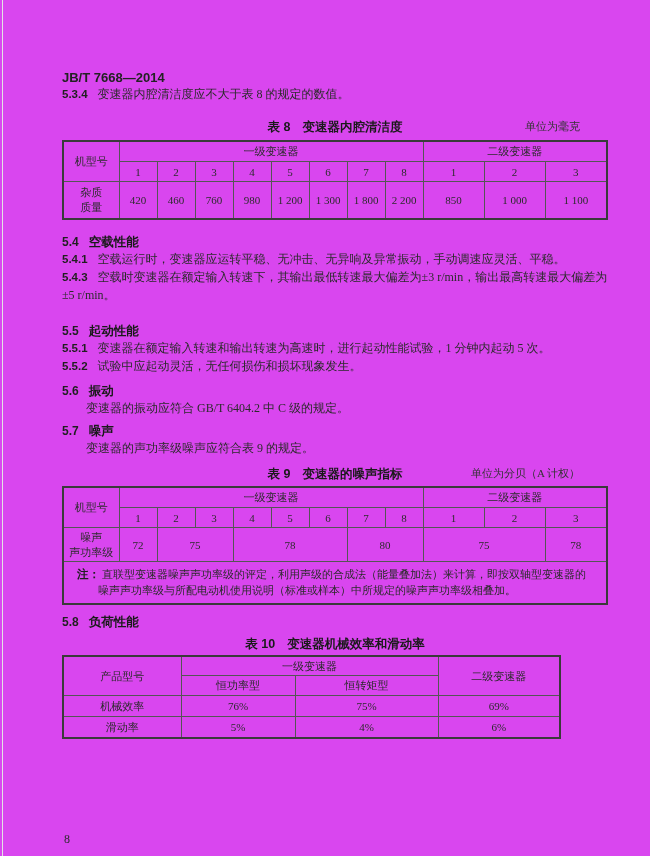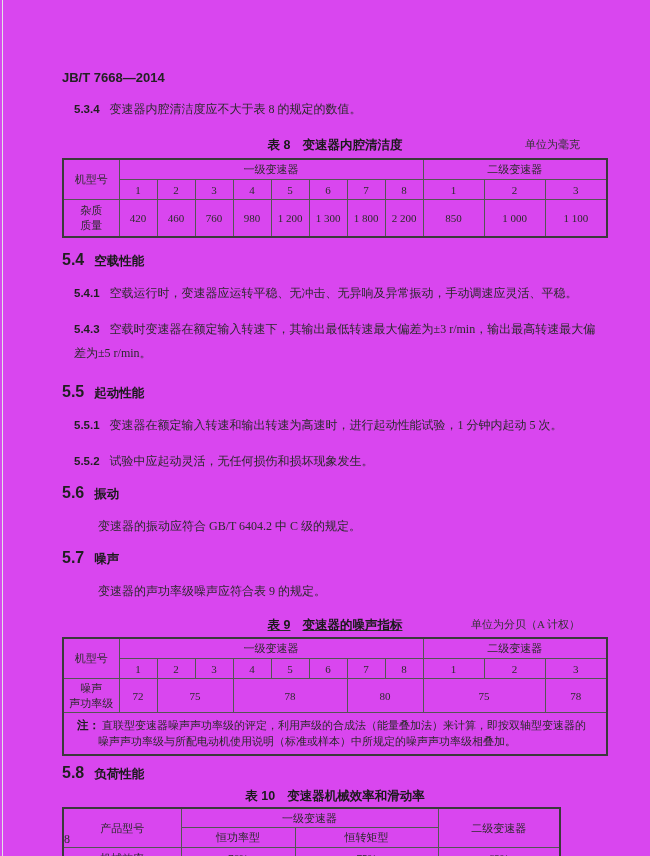--- a/index.html
+++ b/index.html
@@ -7,30 +7,30 @@
     width:650px;height:856px;position:relative;
     background:#d946ef;color:#2b2b2b;overflow:hidden;
     font-family:"Liberation Serif","DejaVu Serif",serif;
   }
   .page::before{content:"";position:absolute;left:2px;top:0;width:1px;height:100%;background:#e3e3e3;}
   .content{position:absolute;left:62px;top:0;width:546px;}
   .doc-code{
     margin-top:70px;font-family:"Liberation Sans","DejaVu Sans",sans-serif;
     font-weight:700;font-size:13px;color:#222;
   }
-  p.clause{margin:12px;font-size:12px;line-height:24px;}
+  p.clause{margin:0;font-size:12px;line-height:18px;}
   .cnum{
     font-family:"Liberation Sans","DejaVu Sans",sans-serif;
     font-weight:600;font-size:11.5px;margin-right:10px;color:#1f1f1f;
   }
   .heading{
     margin:0;font-weight:700;font-size:12.5px;line-height:16px;color:#1a1a1a;
     font-family:"Liberation Sans","DejaVu Sans",sans-serif;
   }
-  .heading .cnum{font-weight:700;font-size:16px;}
+  .heading .cnum{font-weight:700;font-size:12px;}
   .indent{ text-indent:24px; }
   .caption-row{position:relative;text-align:center;height:17px;line-height:17px;}
   .caption{font-weight:700;font-size:12.5px;color:#1a1a1a;font-family:"Liberation Sans","DejaVu Sans",sans-serif;}
   .cap-title{margin-left:12px;}
   .unit{
     position:absolute;right:28px;top:1px;font-weight:400;font-size:11px;color:#333;
     font-family:"Liberation Serif","DejaVu Serif",serif;
   }
   table.tbl{
     border-collapse:collapse;table-layout:fixed;
@@ -55,21 +55,21 @@
   .mt-c534{margin-top:14px;}
   .mt-cap8{margin-top:14px;}
   .mt-t8{margin-top:6px;}
   .mt-h54{margin-top:14px;}
   .mt-grp{margin-top:7px;}
   .mt-h55{margin-top:19px;}
   .mt-h56{margin-top:8px;}
   .mt-p56{margin-top:5px;}
   .mt-h57{margin-top:6px;}
   .mt-p57{margin-top:5px;}
-  .mt-cap9{margin-top:7px;text-decoration:underline;}
+  .mt-cap9{margin-top:7px;}
   .mt-t9{margin-top:5px;}
   .mt-h58{margin-top:9px;}
   .mt-c581{margin-top:5px;}
   .mt-cap10{margin-top:4px;}
   .mt-t10{margin-top:4px;}
   .page-num{
     position:absolute;left:64px;top:832px;font-size:12px;color:#2b2b2b;
   }
 </style>
 </head>

